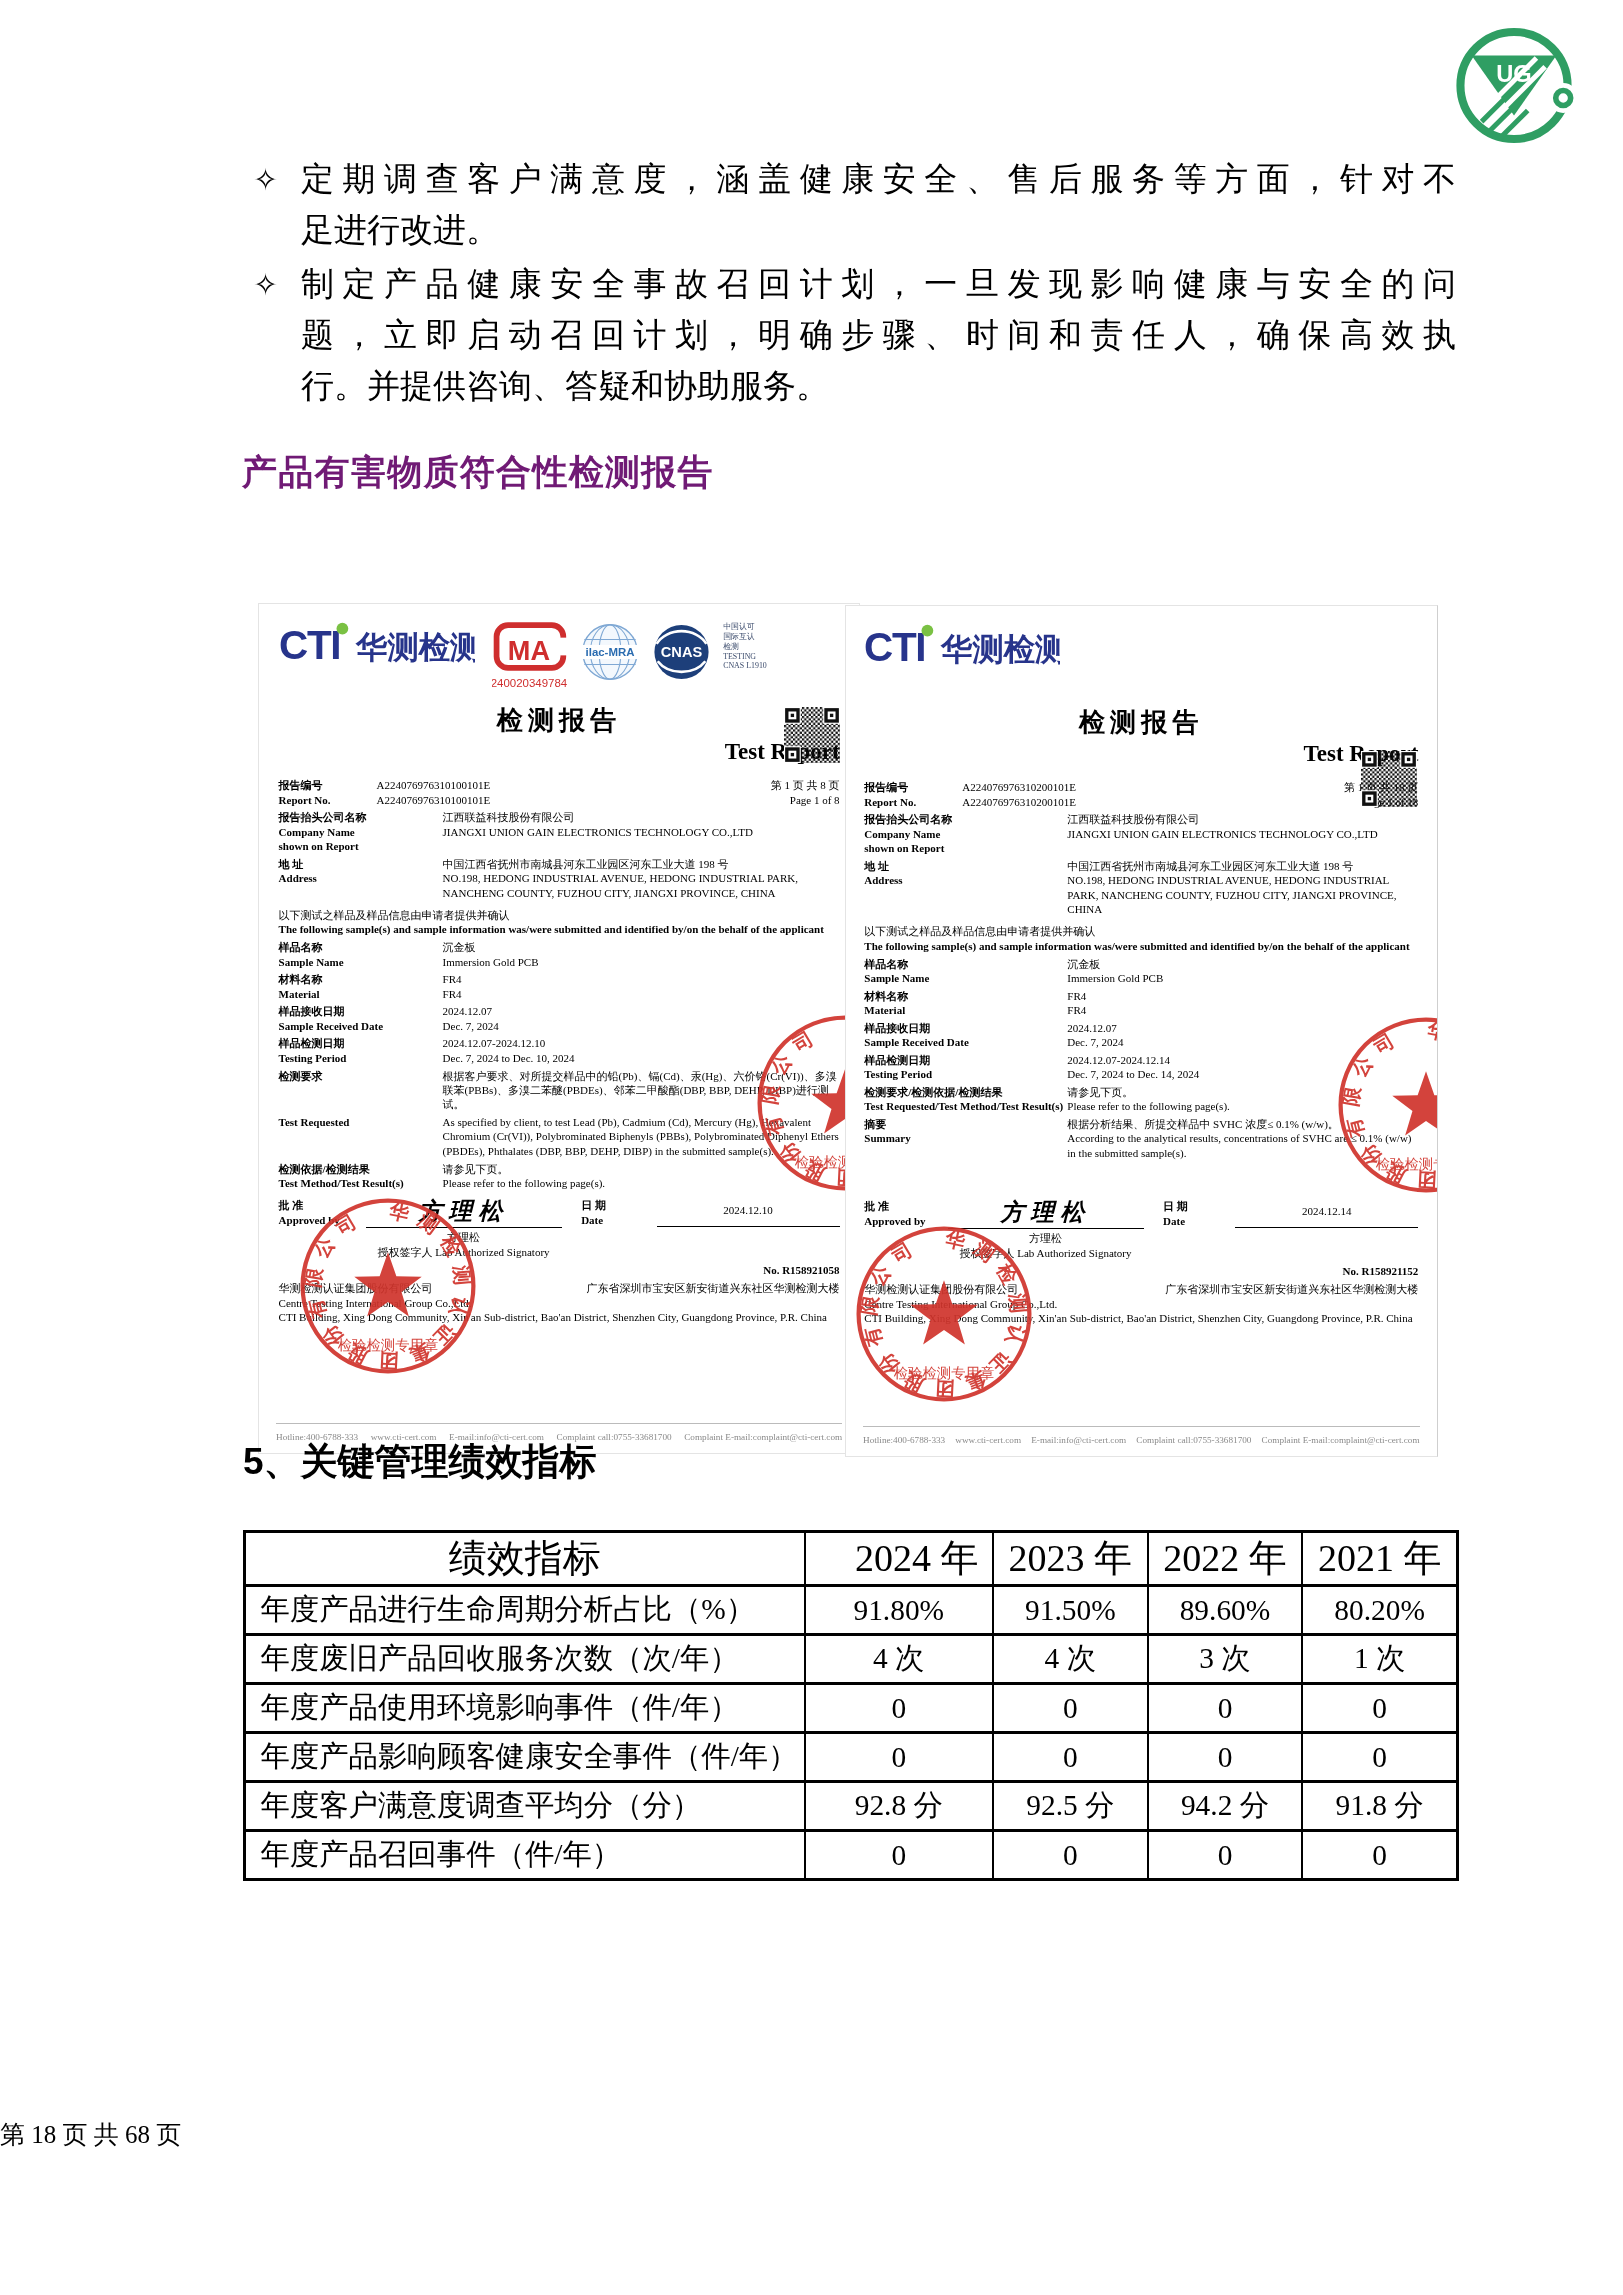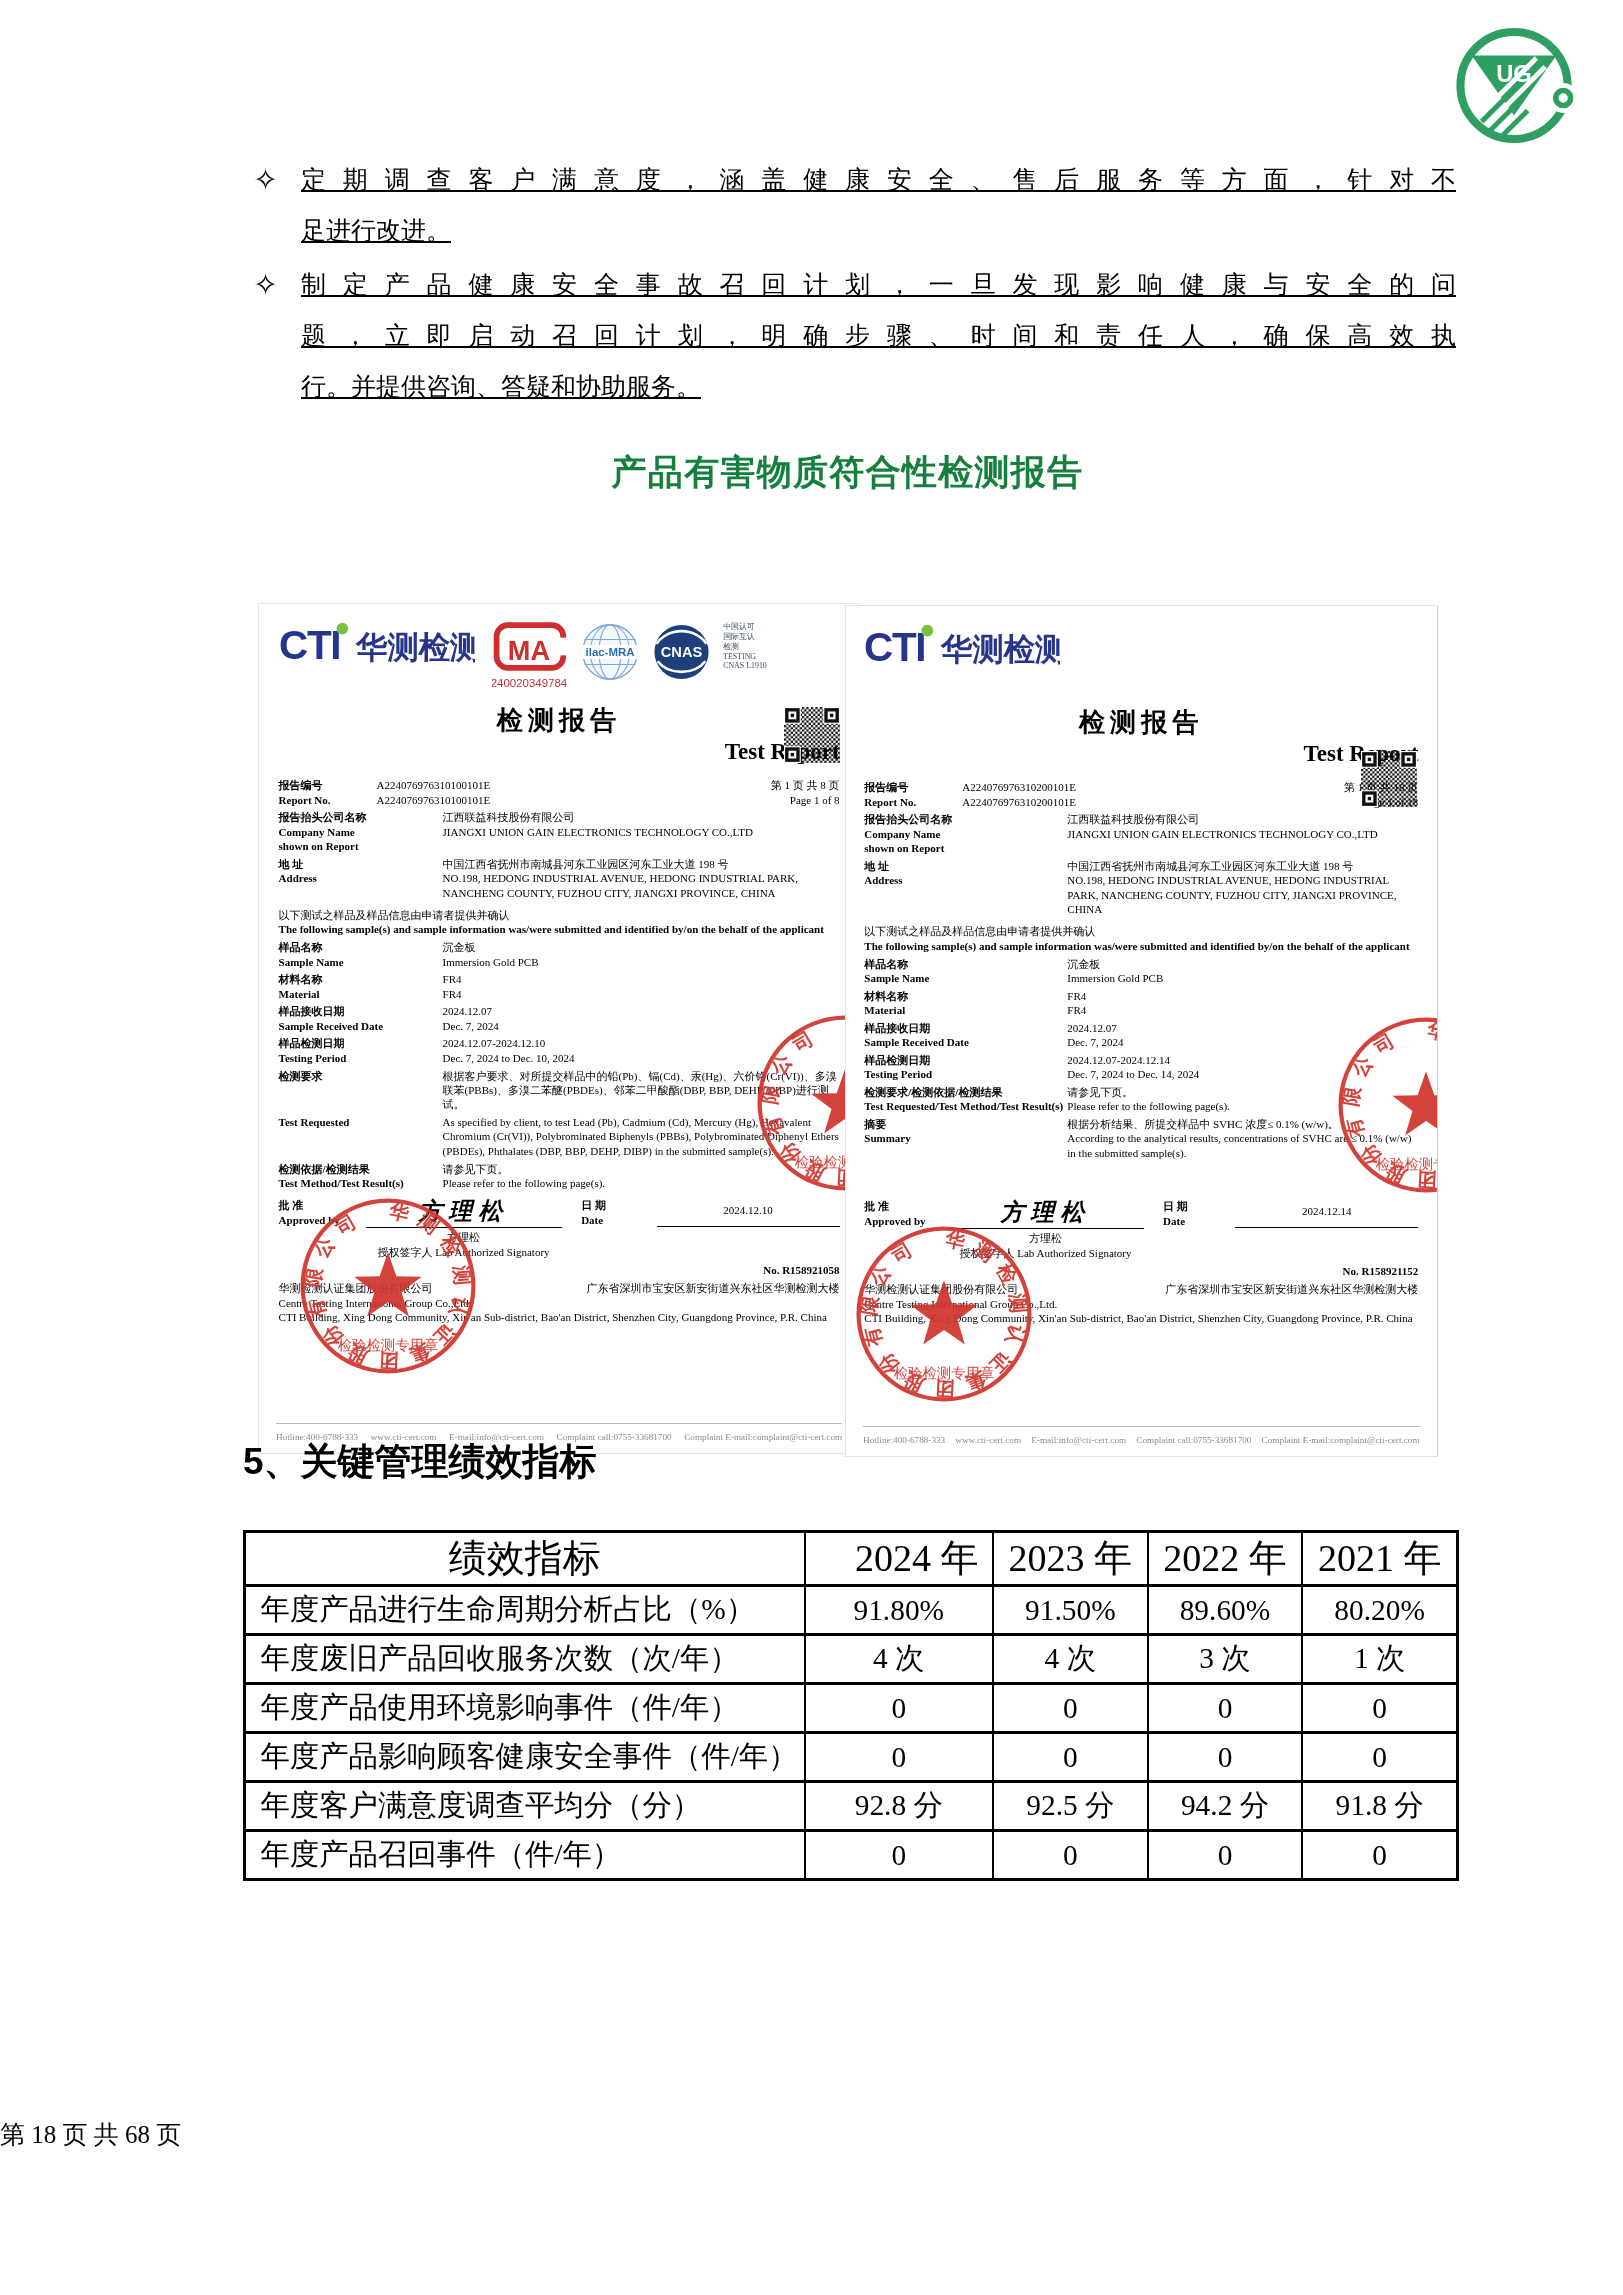--- a/index.html
+++ b/index.html
@@ -6,26 +6,26 @@
   .page{position:relative;width:1623px;height:2295px;background:#fff;overflow:hidden;
         font-family:"Liberation Serif","DejaVu Serif",serif;color:#000;}
 
   
   .ug-logo{position:absolute;left:1444px;top:17px;width:140px;height:137px;}
 
   
   .bullets{position:absolute;left:253px;top:154px;width:1203px;}
   .bullet{display:flex;margin-bottom:2.6px;}
   .bmark{width:48px;font-size:30px;line-height:51px;}
-  .btext{flex:1;font-size:25px;line-height:51px;text-decoration:underline;}
+  .btext{flex:1;font-size:33px;line-height:51px;}
   .bline.just{text-align:justify;text-align-last:justify;}
 
   
-  .blue-head{position:absolute;left:242px;top:449px;width:1211px;text-align:center;
-             font-size:35px;font-weight:700;color:#15803d;letter-spacing:1.3px;
+  .blue-head{position:absolute;left:242px;top:449px;width:1211px;
+             font-size:35px;font-weight:700;color:#701a75;letter-spacing:1.3px;
              font-family:"Liberation Sans","DejaVu Sans",sans-serif;}
 
   
   .cert{position:absolute;background:#fff;border:0.7px solid #e4e4e4;overflow:hidden;
         font-size:11px;line-height:14.4px;margin-top:38px;}
   .cert0{left:258px;top:565px;width:561px;height:818px;padding:15.7px 19.6px;}
   .cert1{left:845px;top:567px;width:554px;height:819px;padding:15.7px 18.3px;border-right:1.3px solid #cfcfcf;}
   .chead{display:flex;align-items:flex-start;gap:17px;height:79px;}
   .acc{display:flex;align-items:flex-start;gap:9.2px;margin-top:2.6px;}
   .cnas-side{font-size:7.9px;line-height:9.8px;color:#3a4a6b;}

